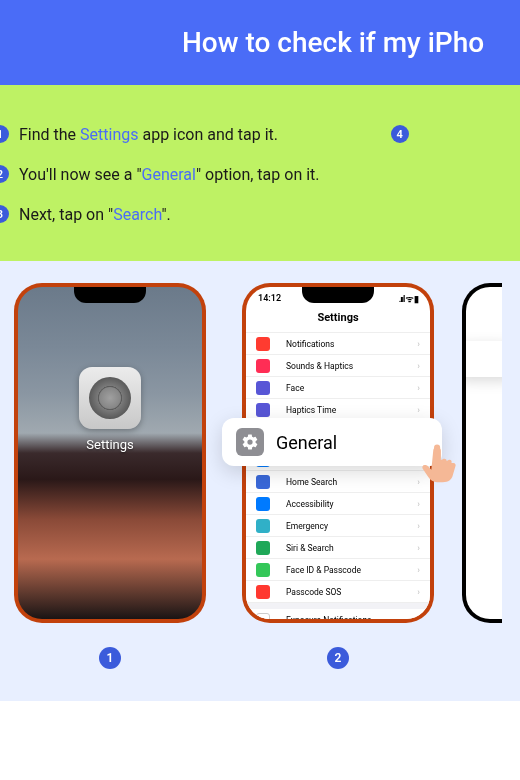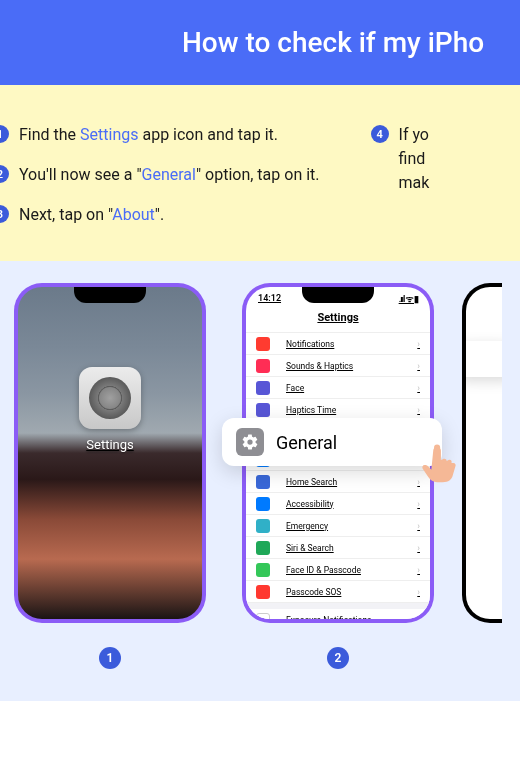--- a/index.html
+++ b/index.html
@@ -14,23 +14,23 @@
   .header {
     background: #4A6CF7;
     color: #fff;
     padding: 26px 16px 26px 182px;
     font-size: 28px;
     font-weight: 500;
     white-space: nowrap;
   }
   .steps-text {
     padding: 38px 0 34px 0;
-    background: #fef9c3;
-    display: flex;
-    gap: 60px;
+    background: #bef264;
+    display: flex;
+    gap: 80px;
   }
   .steps-col {
     display: flex;
     flex-direction: column;
     gap: 16px;
   }
   .steps-col-left { padding-left: 0; }
   .steps-col-right { padding-left: 0; flex-shrink: 0; }
   .step-line {
     display: flex;
@@ -69,25 +69,24 @@
   .phone-wrap {
     display: flex;
     flex-direction: column;
     align-items: center;
     gap: 12px;
   }
   .phone-wrap.p1 { margin-left: 14px; }
   .phone {
     width: 192px;
     height: 340px;
-    background: #8b5cf6;
+    background: #c2410c;
     border-radius: 28px;
     padding: 4px;
     position: relative;
-    text-decoration: underline;
   }
   .screen {
     width: 100%;
     height: 100%;
     border-radius: 24px;
     overflow: hidden;
     position: relative;
     background: #fff;
   }
   .notch {
@@ -279,32 +278,27 @@
     </div>
     <div class="step-line">
       <div class="bullet">2</div>
       <div class="step-text">
         <span>You'll now see a "</span><span class="hl">General</span><span>" option, tap on it.</span>
       </div>
     </div>
     <div class="step-line">
       <div class="bullet">3</div>
       <div class="step-text">
-        <span>Next, tap on "</span><span class="hl">About</span><span>".</span>
+        <span>Next, tap on "</span><span class="hl">Search</span><span>".</span>
       </div>
     </div>
   </div>
   <div class="steps-col steps-col-right">
     <div class="step-line">
       <div class="bullet">4</div>
-      <div class="step-text">
-        <span>If yo</span><br>
-        <span>find</span><br>
-        <span>mak</span>
-      </div>
     </div>
   </div>
 </div>
 
 <div class="phones-area">
 
   <div class="phone-wrap p1">
     <div class="phone">
       <div class="screen">
         <div class="notch"></div>

